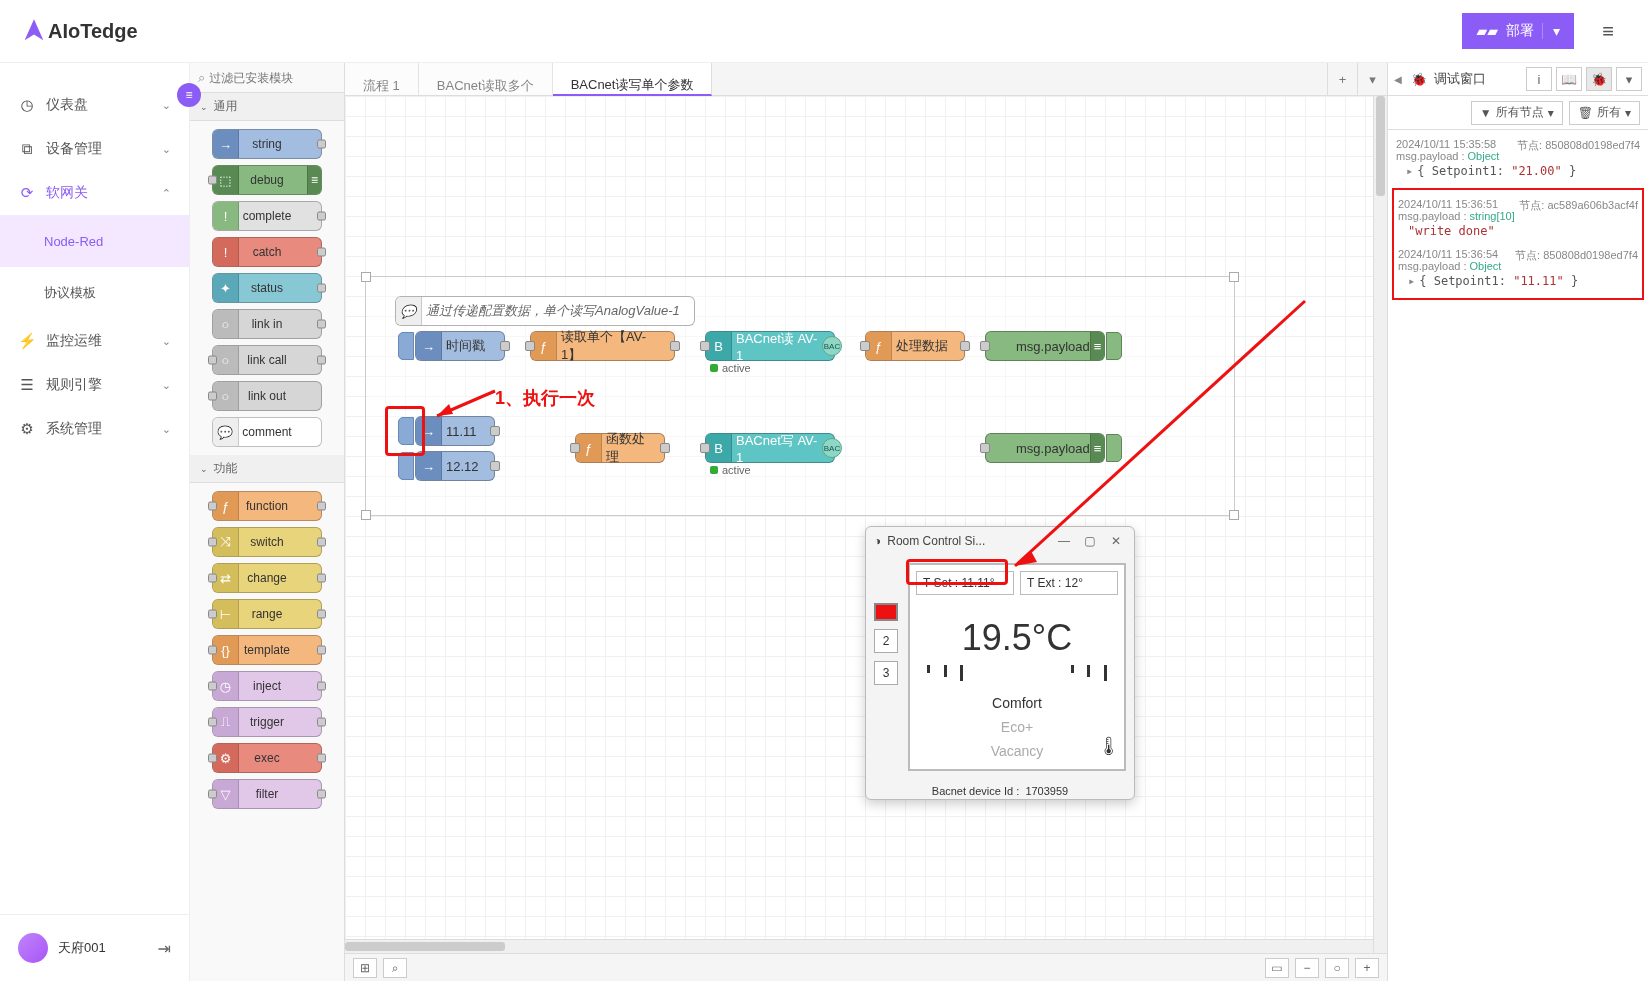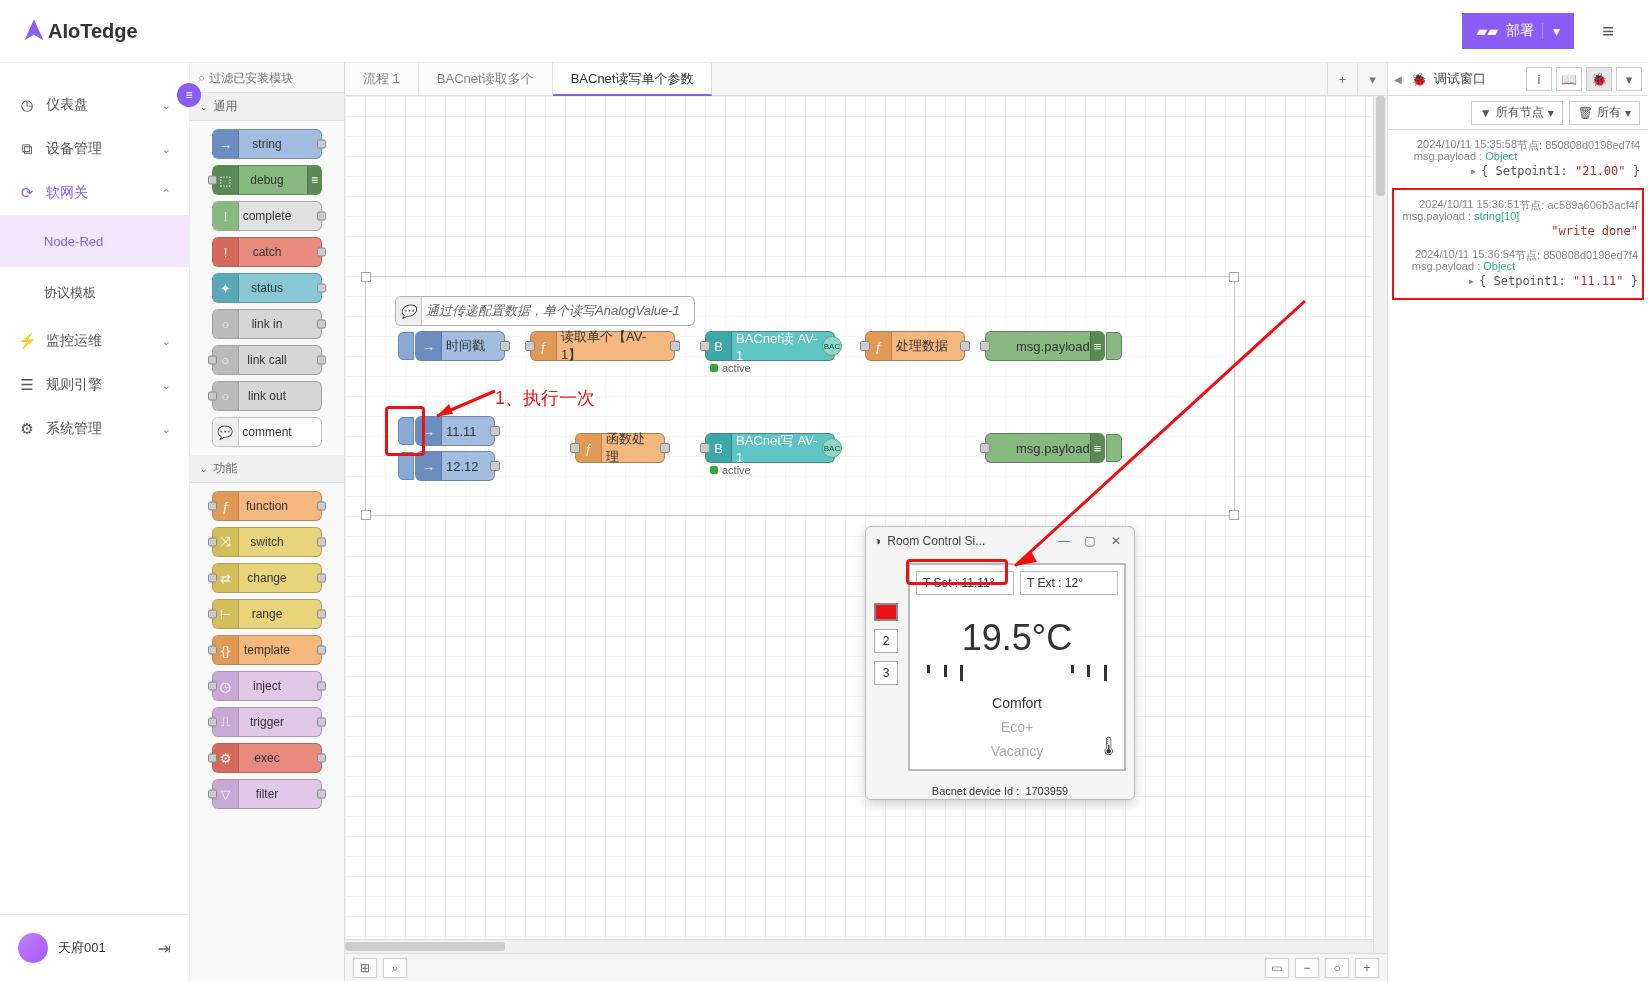--- a/index.html
+++ b/index.html
@@ -55,21 +55,21 @@
 .pnode.range  { background:#e8d47a; } .pnode.range .picon{background:#d4be5c;}
 .pnode.template{background:#f4b77e;} .pnode.template .picon{background:#e09a56;}
 .pnode.delay  { background:#e1c8e8; } .pnode.delay .picon{background:#c8a8d4;}
 .pnode.trigger{ background:#e1c8e8; } .pnode.trigger .picon{background:#c8a8d4;}
 .pnode.exec   { background:#e88a7e; } .pnode.exec .picon{background:#d46a5c;}
 .pnode.filter { background:#e1c8e8; } .pnode.filter .picon{background:#c8a8d4;}
 
 
 .workspace { flex: 1; display: flex; flex-direction: column; border-right: 1px solid #ddd; }
 .tabs { height: 33px; display: flex; border-bottom: 1px solid #ddd; background: #f5f5f5; }
-.tab { padding: 0 18px; display: flex; align-items: center; font-size: 13px; color: #555; border-right: 1px solid #ddd; cursor: pointer; background:#fff; opacity:0.7; }
+.tab { padding: 0 18px; display: flex; align-items: flex-end; font-size: 13px; color: #555; border-right: 1px solid #ddd; cursor: pointer; background:#fff; opacity:0.7; }
 .tab.active { background: #fff; color: #333; opacity:1; border-bottom:2px solid #8b5cf6; margin-bottom:-1px; }
 .tab-actions { margin-left: auto; display: flex; }
 .tab-action { width: 30px; display: flex; align-items: center; justify-content: center; color: #777; border-left: 1px solid #ddd; cursor: pointer; }
 .canvas-wrap { flex: 1; position: relative; overflow: hidden; }
 .canvas { position: absolute; inset: 0; background-color: #fff; background-image: linear-gradient(#f0f0f0 1px, transparent 1px), linear-gradient(90deg, #f0f0f0 1px, transparent 1px); background-size: 20px 20px; }
 .canvas-scroll-v{position:absolute; right:0; top:0; bottom:0; width:14px; background:#f0f0f0; border-left:1px solid #ddd;}
 .canvas-scroll-v .thumb{position:absolute; left:2px; right:2px; top:0; height:100px; background:#ccc; border-radius:3px;}
 .canvas-scroll-h{position:absolute; left:0; right:14px; bottom:0; height:14px; background:#f0f0f0; border-top:1px solid #ddd;}
 .canvas-scroll-h .thumb{position:absolute; top:2px; bottom:2px; left:0; width:160px; background:#ccc; border-radius:3px;}
 .footer { height: 28px; border-top: 1px solid #ddd; background: #f5f5f5; display: flex; align-items: center; padding: 0 8px; gap: 6px; }
@@ -96,21 +96,21 @@
 .fnode.bacnet .badge{position:absolute; right:-8px; top:50%; transform:translateY(-50%); width:20px; height:20px; border-radius:50%; background:#8fd6c4; border:1px solid #5aa88f; font-size:8px; display:flex; align-items:center; justify-content:center; color:#155;}
 .fnode.debug{background:#87b980; padding-right:28px;} .fnode.debug .stripe-r{background:#5a8a53;}
 .fnode.comment{background:#fff; font-style:italic; color:#666;} .fnode.comment .ficon{background:#eee; color:#888;}
 .fnode .status-dot{position:absolute; left:4px; bottom:-14px; display:flex; align-items:center; gap:4px; font-size:11px; color:#666;}
 .fnode .status-dot::before{content:''; width:8px; height:8px; background:#3a3; border-radius:2px; display:inline-block;}
 
 .wires{position:absolute; inset:0; pointer-events:none;}
 .wires path{stroke:#999; stroke-width:3; fill:none;}
 
 .anno-box{position:absolute; border:3px solid #e11; border-radius:4px;}
-.anno-text{position:absolute; color:#e11; font-size:18px; font-weight:400;}
+.anno-text{position:absolute; color:#e11; font-size:18px; font-weight:700;}
 .anno-arrow{position:absolute; pointer-events:none;}
 .anno-arrow line{stroke:#e11; stroke-width:3;}
 .anno-arrow polygon{fill:#e11;}
 
 
 .sim-window{position:absolute; width:270px; background:#f4f4f4; border:1px solid #bbb; border-radius:6px; box-shadow:0 4px 12px rgba(0,0,0,0.2);}
 .sim-titlebar{height:28px; display:flex; align-items:center; padding:0 8px; font-size:12px; color:#444; gap:6px;}
 .sim-titlebar .winbtn{width:20px; text-align:center; cursor:pointer; color:#666;}
 .sim-titlebar .spacer{flex:1;}
 .sim-body{padding:8px; display:flex; gap:6px;}
@@ -131,21 +131,21 @@
 
 .sidebar { width: 260px; background: #fff; display: flex; flex-direction: column; }
 .sidebar-tabs { height: 33px; border-bottom: 1px solid #ddd; display: flex; align-items: center; padding:0 6px; gap:4px; }
 .sidebar-tabs .stitle{display:flex; align-items:center; gap:6px; font-size:13px; color:#444; padding:0 6px;}
 .sidebar-tabs .spacer{flex:1;}
 .sidebar-tabs .sbtn{width:26px; height:24px; border:1px solid #ccc; display:flex; align-items:center; justify-content:center; cursor:pointer; color:#666; font-size:13px;}
 .sidebar-tabs .sbtn.active{background:#e8e8e8;}
 .sidebar-filters{height:34px; border-bottom:1px solid #ddd; display:flex; align-items:center; justify-content:flex-end; padding:0 8px; gap:6px;}
 .sidebar-filters .fbtn{height:24px; padding:0 8px; border:1px solid #ccc; display:flex; align-items:center; gap:4px; font-size:12px; cursor:pointer; color:#555;}
 .debug-msgs{flex:1; overflow-y:auto; padding:4px 8px; font-size:12px;}
-.debug-entry{padding:4px 0;text-align:right;}
+.debug-entry{padding:4px 0;}
 .debug-meta{color:#888; font-size:11px;}
 .debug-meta .nid{float:right; color:#888;}
 .debug-path{color:#888; font-size:11px;}
 .debug-path .type{color:#3a8;}
 .debug-body{padding:2px 0 2px 10px; font-family:monospace;}
 .debug-body .caret{color:#888; margin-right:4px;}
 .debug-body .key{color:#555;}
 .debug-body .str{color:#a33;}
 .debug-highlight{border:2px solid #e11; padding:4px; margin:4px -4px;}
 </style>

